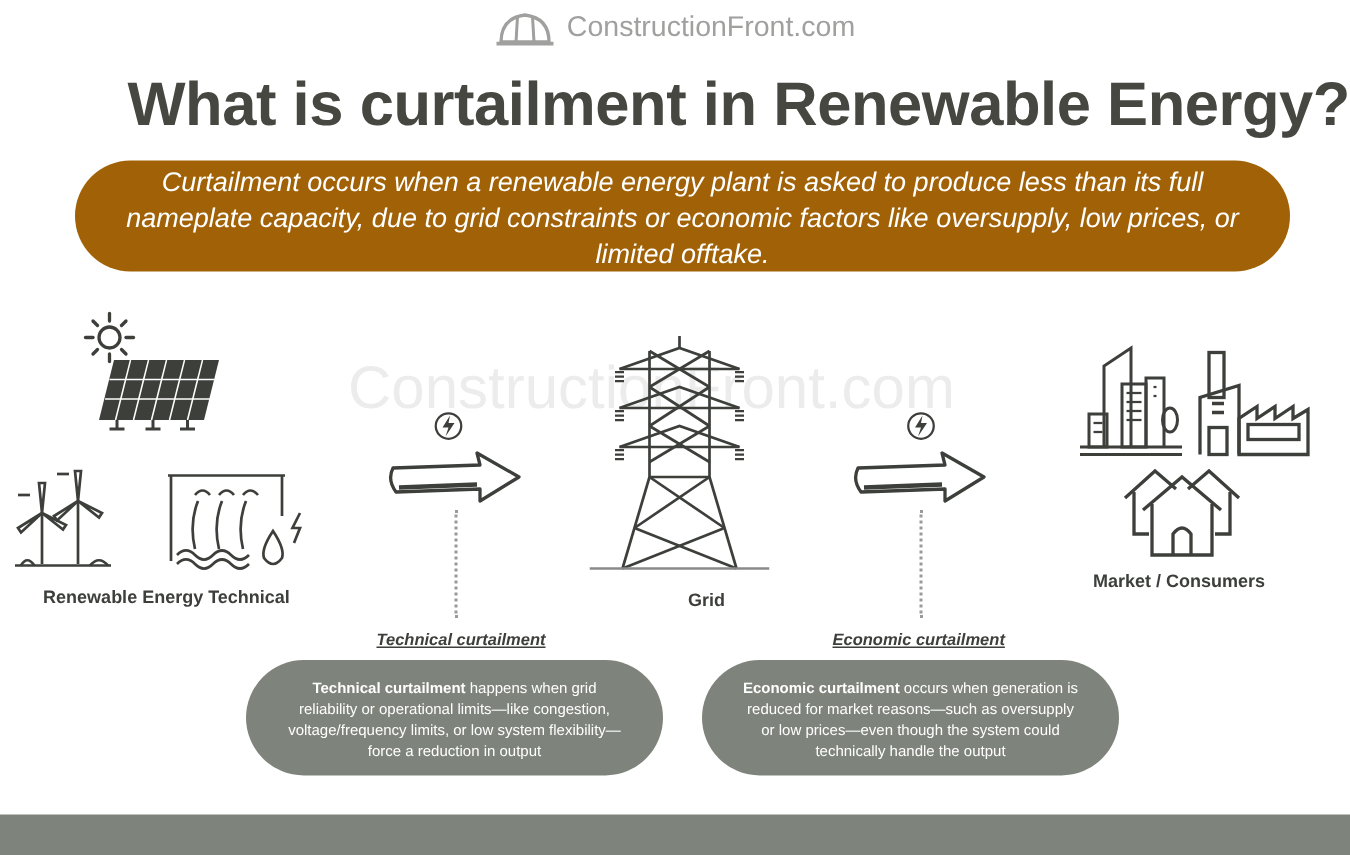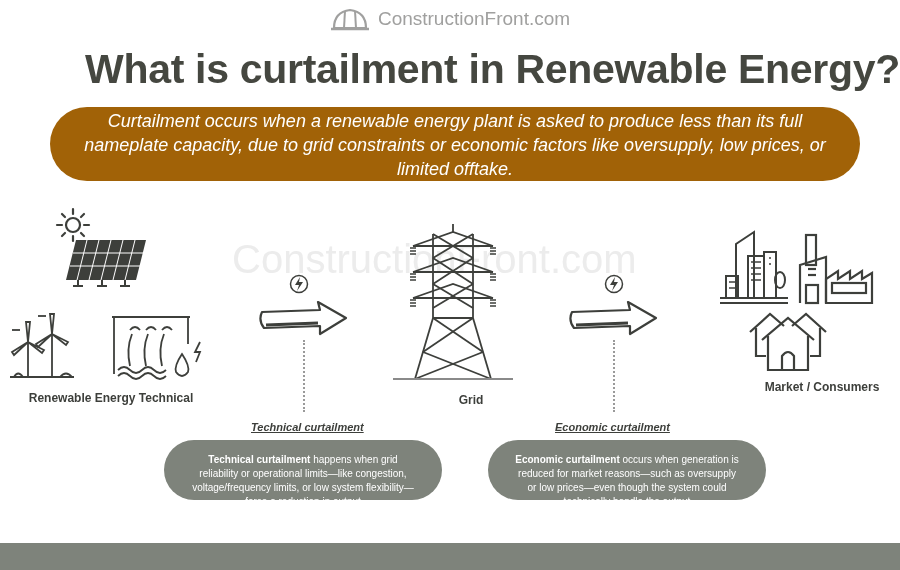--- a/index.html
+++ b/index.html
@@ -17,21 +17,21 @@
 
   .watermark { position: absolute; top: 237px; left: 232px; font-size: 40px; color: #ececec; white-space: nowrap; }
 
   .icon { position: absolute; }
   .label { position: absolute; font-size: 12px; font-weight: bold; color: #3d3f3b; text-align: center; white-space: nowrap; }
 
   .sub-label { position: absolute; font-size: 11px; font-weight: bold; font-style: italic; text-decoration: underline; color: #3d3f3b; white-space: nowrap; }
 
   .dots { position: absolute; width: 0; border-left: 2px dotted #9a9a9a; }
 
-  .desc-pill { position: absolute; top: 440px; width: 278px; height: 60px; background: #7e837b; border-radius: 40px;
+  .desc-pill { position: absolute; top: 440px; width: 278px; height: 77px; background: #7e837b; border-radius: 40px;
                color: #ffffff; font-size: 10px; line-height: 14px; text-align: center; padding: 13px 26px 0; }
   .desc-pill b { font-weight: bold; }
 
   .footer-bar { position: absolute; left: 0; top: 543px; width: 900px; height: 27px; background: #7e837b; }
 </style>
 </head>
 <body>
 
 <div class="brand">
   <svg class="brand-icon" viewBox="0 0 40 26">
@@ -186,21 +186,21 @@
 <svg class="icon" style="left:604px;top:274px;width:20px;height:20px" viewBox="0 0 20 20">
   <circle cx="10" cy="10" r="8.5" fill="none" stroke="#3d3f3b" stroke-width="1.5"></circle>
   <path d="M11 3 L6 11 H10 L8 17 L14 8 H10 Z" fill="#3d3f3b"></path>
 </svg>
 <svg class="icon" style="left:568px;top:300px;width:92px;height:38px" viewBox="0 0 92 38">
   <path d="M4 12 L62 10 L60 2 L88 18 L62 34 L62 26 L6 28 Q0 20 4 12 Z" fill="#ffffff" stroke="#3d3f3b" stroke-width="2.2" stroke-linejoin="round"></path>
   <line x1="8" y1="25" x2="60" y2="23" stroke="#3d3f3b" stroke-width="3"></line>
 </svg>
 <div class="dots" style="left:613px;top:340px;height:72px"></div>
 <div class="sub-label" style="left:555px;top:421px">Economic curtailment</div>
-<div class="desc-pill" style="left:488px">
+<div class="desc-pill" style="left:468px">
   <b>Economic curtailment</b><span> occurs when generation is reduced for market reasons—such as oversupply or low prices—even though the system could technically handle the output</span>
 </div>
 
 <svg class="icon" style="left:718px;top:230px;width:72px;height:76px" viewBox="0 0 72 76">
   <g fill="none" stroke="#3d3f3b" stroke-width="2">
     <line x1="2" y1="73" x2="70" y2="73"></line>
       <line x1="2" y1="68" x2="70" y2="68"></line>
     <path d="M18 68 V14 L36 2 V68"></path>
     <rect x="30" y="26" width="16" height="42"></rect>
     <path d="M46 68 V22 h12 V68"></path>
@@ -233,15 +233,15 @@
   <g fill="none" stroke="#3d3f3b" stroke-width="2.2">
     <path d="M2 22 L22 4 L36 16"></path>
       <path d="M8 18 V46 H18"></path>
     <path d="M78 22 L58 4 L44 16"></path>
       <path d="M72 18 V46 H62"></path>
     <path d="M14 30 L40 8 L66 30"></path>
       <path d="M20 26 V60 H60 V26"></path>
     <path d="M34 60 V46 q6 -8 12 0 V60"></path>
   </g>
 </svg>
-<div class="label" style="left:760px;top:380px;width:124px">Market / Consumers</div>
+<div class="label" style="left:724px;top:380px;width:124px">Market / Consumers</div>
 
 <div class="footer-bar"></div>
 
 </body></html>

